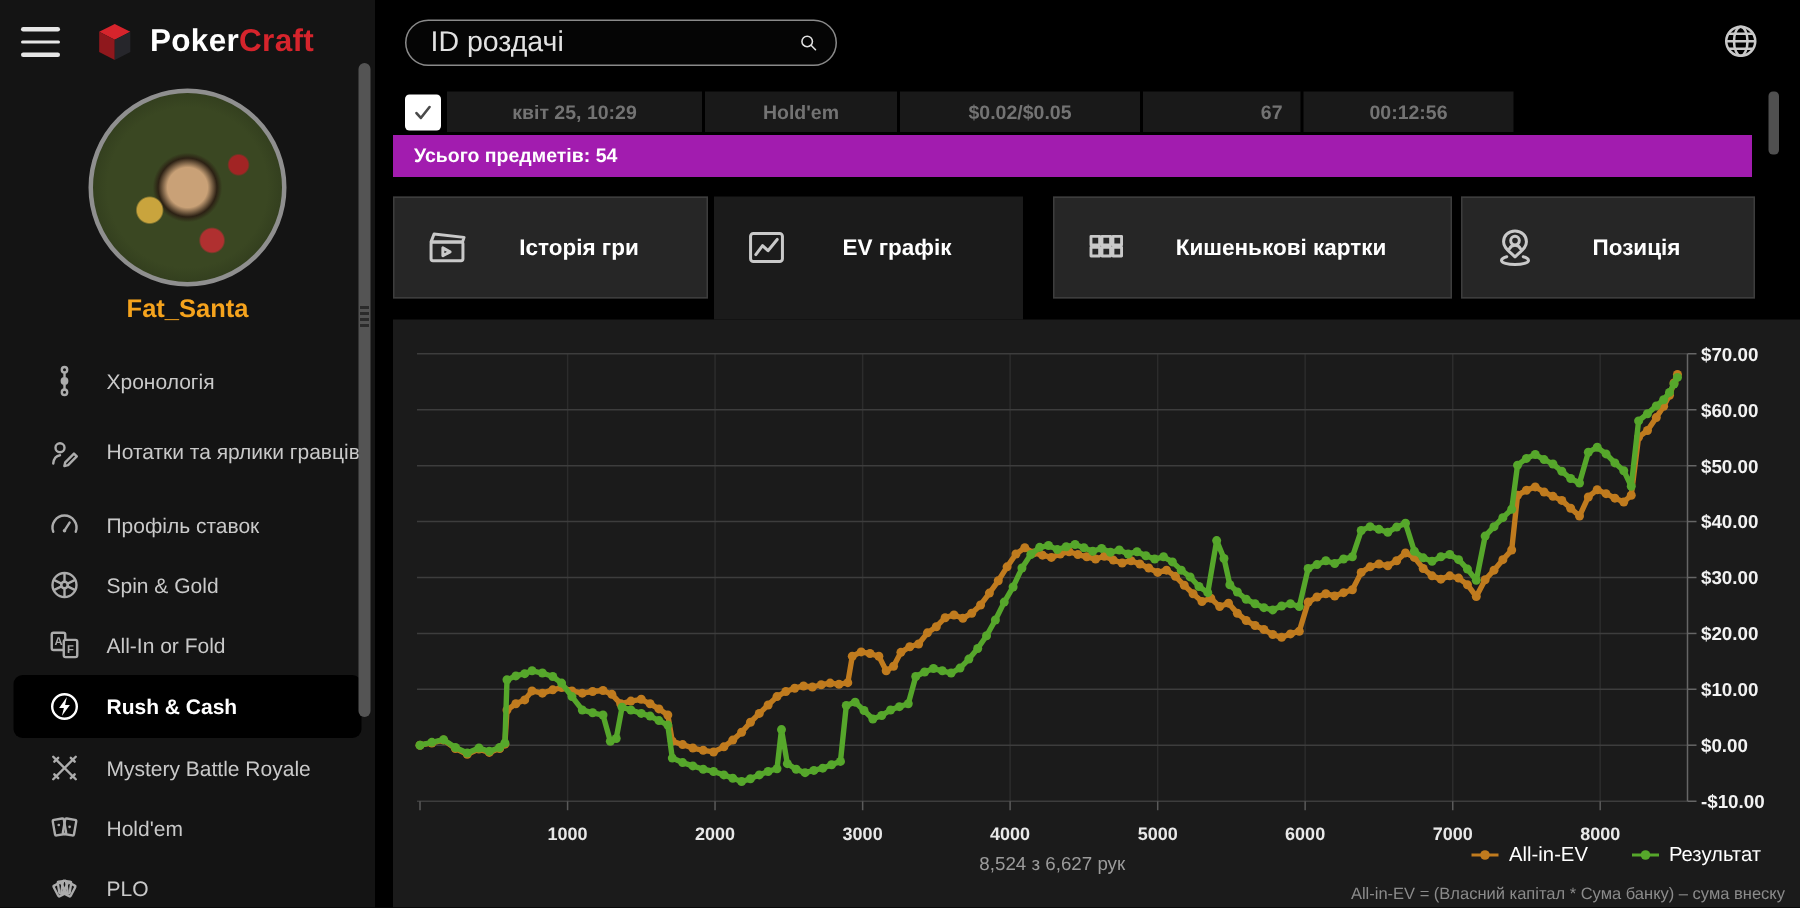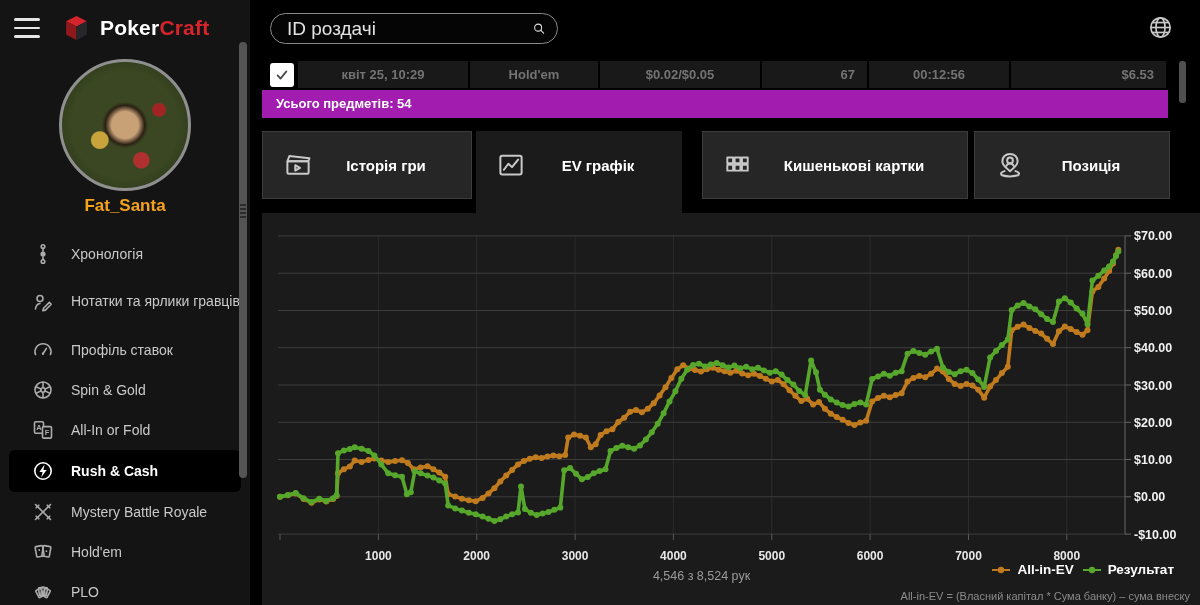--- a/index.html
+++ b/index.html
@@ -49,21 +49,21 @@
   .tabs{position:absolute;left:12px;top:131px;width:926px;height:82px;}
   .tab{position:absolute;top:0;height:68px;background:#262626;border:1px solid #3d3d3d;box-sizing:border-box;display:flex;align-items:center;color:#fff;font-size:15px;font-weight:700;padding-left:20px;cursor:pointer;}
   .tab .icn{width:30px;height:30px;color:#c9c9c9;flex:none;}
   .tab-label{flex:1;text-align:center;padding-right:12px;}
   .tab.active{height:82px;background:#1b1b1b;border:none;padding-bottom:14px;}
   .chart-panel{position:absolute;left:12px;top:213px;width:938px;height:392px;background:#1b1b1b;}
   .chart-wrap{position:absolute;inset:0;cursor:crosshair;}
   .ylab{fill:#f2f2f2;font:700 12.5px "Liberation Sans",sans-serif;}
   .xlab{fill:#e8e8e8;font:700 12px "Liberation Sans",sans-serif;}
   .hands-count{position:absolute;left:16px;width:847px;top:356px;text-align:center;color:#9b9b9b;font-size:12.5px;}
-  .legend{position:absolute;right:26px;top:349px;display:flex;gap:8px;align-items:center;color:#fff;font-size:13.5px;font-weight:700;}
+  .legend{position:absolute;right:26px;top:349px;display:flex;gap:28px;align-items:center;color:#fff;font-size:13.5px;font-weight:400;}
   .lg-item{display:flex;align-items:center;gap:6px;cursor:pointer;}
   .formula{position:absolute;right:10px;top:377px;color:#8b8b8b;font-size:11px;}
 </style>
 </head>
 <body>
 
 <div class="app">
   <aside class="sidebar">
     <div class="sb-top">
       <button class="hamburger">
@@ -227,21 +227,20 @@
         <span class="cb">
           <svg viewBox="0 0 22 22" fill="none">
             <path d="M5 11.5l4 4.5 8-10" stroke="#4a4a4a" stroke-width="2.4" stroke-linecap="round" stroke-linejoin="round"></path>
           </svg>
         </span>
         <span class="cell" style="width:170px;text-align:center">квіт 25, 10:29</span>
         <span class="cell" style="width:128px;text-align:center">Hold'em</span>
         <span class="cell" style="width:160px;text-align:center">$0.02/$0.05</span>
         <span class="cell" style="width:105px;text-align:right">67</span>
         <span class="cell" style="width:140px;text-align:center">00:12:56</span>
-        <span class="cell" style="width:155px;text-align:right">$6.53</span>
       </div>
     <div class="mini-scroll"></div>
     <div class="summary">Усього предметів: 54</div>
 
     <div class="tabs" id="tabs">
         <div class="tab" style="left: 0px; width: 210px;">
           <span class="icn">
             <svg viewBox="0 0 24 24" fill="none" stroke="currentColor" stroke-width="1.6" stroke-linecap="round" stroke-linejoin="round">
               <rect x="3.5" y="9" width="17" height="10" rx="1"></rect>
               <path d="M3.5 9l1.6-4.2 16 1.8-.8 2.4z"></path>
@@ -626,21 +625,21 @@
             <text x="872" y="325.6" class="ylab">-$10.00</text>
             <text x="116.4" y="347" text-anchor="middle" class="xlab">1000</text>
             <text x="214.7" y="347" text-anchor="middle" class="xlab">2000</text>
             <text x="313.1" y="347" text-anchor="middle" class="xlab">3000</text>
             <text x="411.4" y="347" text-anchor="middle" class="xlab">4000</text>
             <text x="509.8" y="347" text-anchor="middle" class="xlab">5000</text>
             <text x="608.1" y="347" text-anchor="middle" class="xlab">6000</text>
             <text x="706.5" y="347" text-anchor="middle" class="xlab">7000</text>
             <text x="804.8" y="347" text-anchor="middle" class="xlab">8000</text>
           </svg></div>
-      <div class="hands-count">4,546 з 8,524 рук</div>
+      <div class="hands-count">8,524 з 6,627 рук</div>
       <div class="legend" id="legend">
           <span class="lg-item">
             <svg width="20" height="10">
               <line x1="1" y1="5" x2="19" y2="5" stroke="#c07b1e" stroke-width="2"></line>
               <circle cx="10" cy="5" r="3.2" fill="#c07b1e"></circle>
             </svg>
             <span>All-in-EV</span>
           </span>
           <span class="lg-item">
             <svg width="20" height="10">

